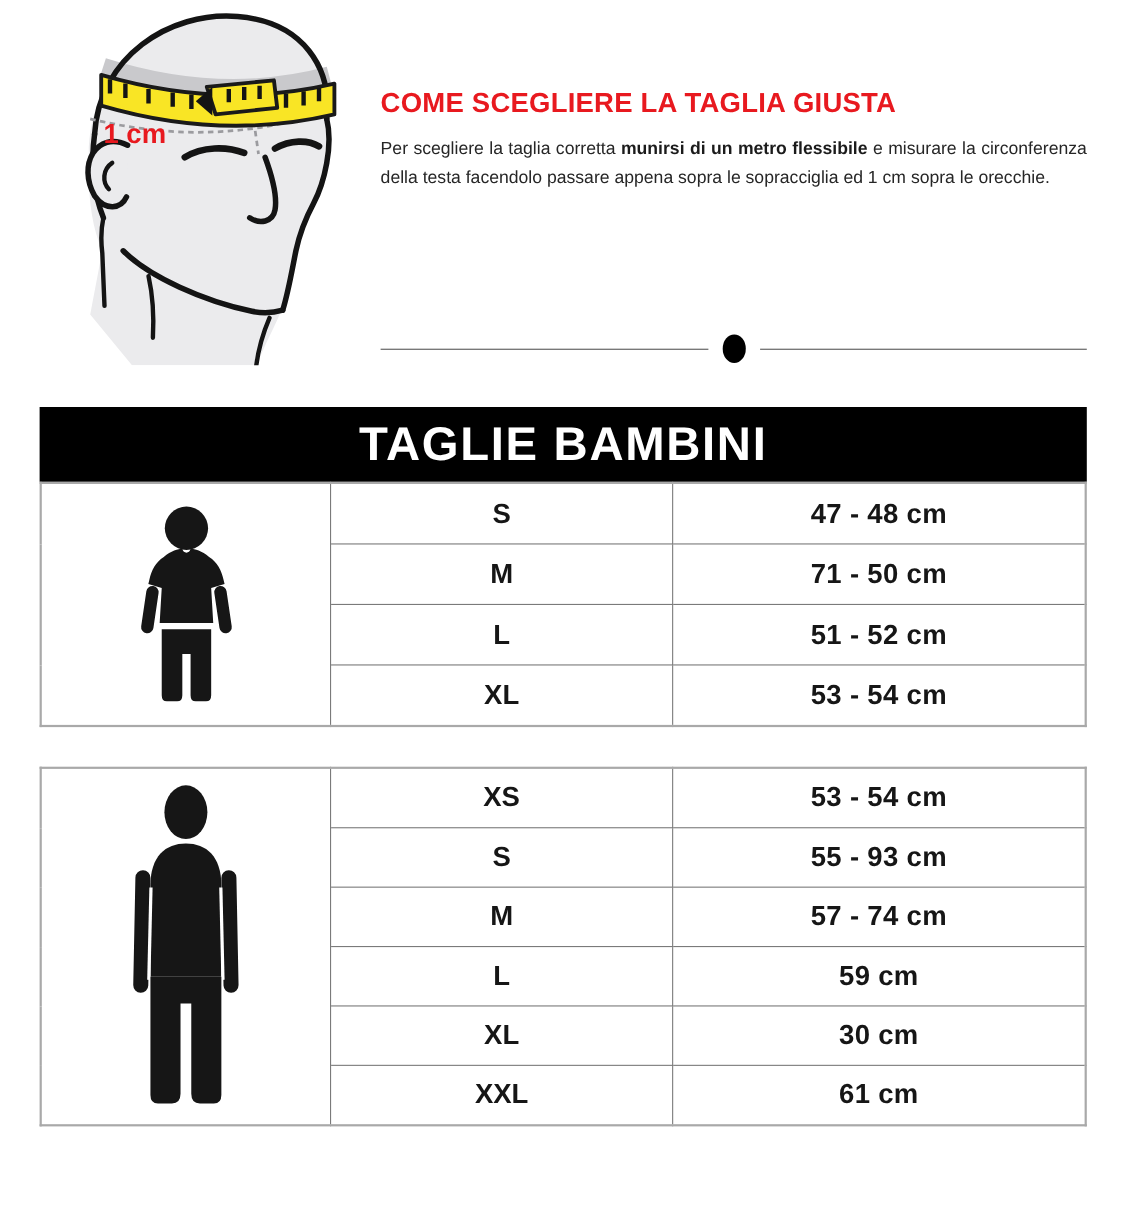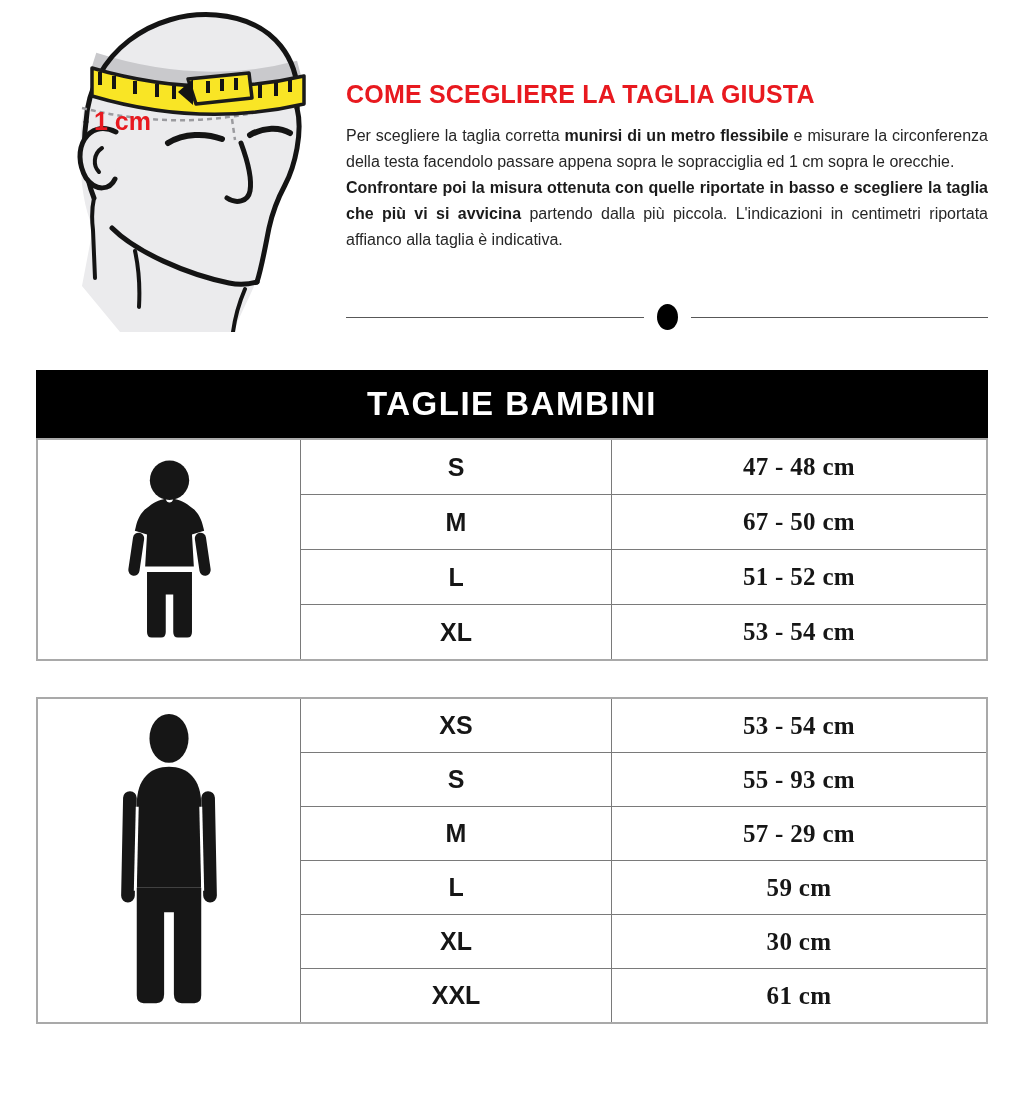--- a/index.html
+++ b/index.html
@@ -21,26 +21,26 @@
   .intro-title{color:var(--red);font-size:25px;font-weight:bold;margin:80px 0 14px 0;letter-spacing:.2px;white-space:nowrap;}
   .intro-text{margin:0;font-size:16px;line-height:26px;color:var(--body-text);text-align:justify;}
   .intro-text b{color:#1b1b1b;}
   .divider{margin-top:auto;display:flex;align-items:center;height:30px;margin-bottom:2px;}
   .divider-line{flex:1;height:1px;background:#585858;}
   .divider-dot{width:21px;height:26px;background:#000;border-radius:50%;margin:0 13px;flex:none;}
 
   
   .size-card{margin-top:36px;}
   .size-card-header{background:#000;color:#fff;height:68px;display:flex;align-items:center;justify-content:center;
-    font-size:33px;font-weight:bold;letter-spacing:1.5px;}
+    font-size:43px;font-weight:bold;letter-spacing:1.5px;}
   .size-table{width:100%;border-collapse:collapse;table-layout:fixed;border:2px solid var(--grid-outer);}
   .size-table td{border:1px solid var(--grid-inner);padding:0;}
   .icon-cell{width:27.6%;text-align:center;vertical-align:middle;}
   .size-cell{width:32.6%;text-align:center;font-size:25px;font-weight:bold;color:var(--ink);}
-  .measure-cell{text-align:center;font-size:25px;font-weight:bold;color:var(--ink);letter-spacing:.3px;font-family:Liberation Serif, serif;}
+  .measure-cell{text-align:center;font-size:25px;font-weight:bold;color:var(--ink);letter-spacing:.3px;}
   .size-card.children .size-table td{height:54px;}
   .size-card.adults .size-table td{height:53px;}
   .icon-cell svg{display:block;margin:0 auto;}
 </style>
 </head>
 <body>
 
 <div class="page">
 
   <section class="top-section">
@@ -86,21 +86,20 @@
           <path d="M142 92 L157 79 L157 105 Z" fill="#141414"></path>
         </g>
 
         <text x="58" y="130" font-size="25" font-weight="bold" fill="#e8191f" font-family="Liberation Sans, sans-serif">1 cm</text>
       </svg>
     </div>
 
     <div class="intro-col">
       <h1 class="intro-title">COME SCEGLIERE LA TAGLIA GIUSTA</h1>
       <p class="intro-text"><span>Per scegliere la taglia corretta </span><b>munirsi di un metro flessibile</b><span> e misurare la circonferenza della testa facendolo passare appena sopra le sopracciglia ed 1 cm sopra le orecchie.</span></p>
-      <p class="intro-text"><b>Confrontare poi la misura ottenuta con quelle riportate in basso e scegliere la taglia che più vi si avvicina</b><span> partendo dalla più piccola. L'indicazioni in centimetri riportata affianco alla taglia è indicativa.</span></p>
       <div class="divider">
         <span class="divider-line"></span>
         <span class="divider-dot"></span>
         <span class="divider-line"></span>
       </div>
     </div>
   </section>
 
   <section class="size-card children">
     <div class="size-card-header">TAGLIE BAMBINI</div>
@@ -114,21 +113,21 @@
               <line x1="27" y1="90" x2="22" y2="124" stroke="#161616" stroke-width="12" stroke-linecap="round"></line>
               <line x1="93" y1="90" x2="98" y2="124" stroke="#161616" stroke-width="12" stroke-linecap="round"></line>
               <path d="M36 126 L84 126 L84 190 Q84 196 79 196 L69 196 Q64 196 64 190 L64 150 L56 150 L56 190 Q56 196 51 196 L41 196 Q36 196 36 190 Z"></path>
             </svg>
           </td>
           <td class="size-cell">S</td>
           <td class="measure-cell">47 - 48 cm</td>
         </tr>
         <tr>
           <td class="size-cell">M</td>
-          <td class="measure-cell">67 - 50 cm</td>
+          <td class="measure-cell">71 - 50 cm</td>
         </tr>
         <tr>
           <td class="size-cell">L</td>
           <td class="measure-cell">51 - 52 cm</td>
         </tr>
         <tr>
           <td class="size-cell">XL</td>
           <td class="measure-cell">53 - 54 cm</td>
         </tr>
       </tbody>
@@ -152,21 +151,21 @@
           </td>
           <td class="size-cell">XS</td>
           <td class="measure-cell">53 - 54 cm</td>
         </tr>
         <tr>
           <td class="size-cell">S</td>
           <td class="measure-cell">55 - 93 cm</td>
         </tr>
         <tr>
           <td class="size-cell">M</td>
-          <td class="measure-cell">57 - 29 cm</td>
+          <td class="measure-cell">57 - 74 cm</td>
         </tr>
         <tr>
           <td class="size-cell">L</td>
           <td class="measure-cell">59 cm</td>
         </tr>
         <tr>
           <td class="size-cell">XL</td>
           <td class="measure-cell">30 cm</td>
         </tr>
         <tr>

